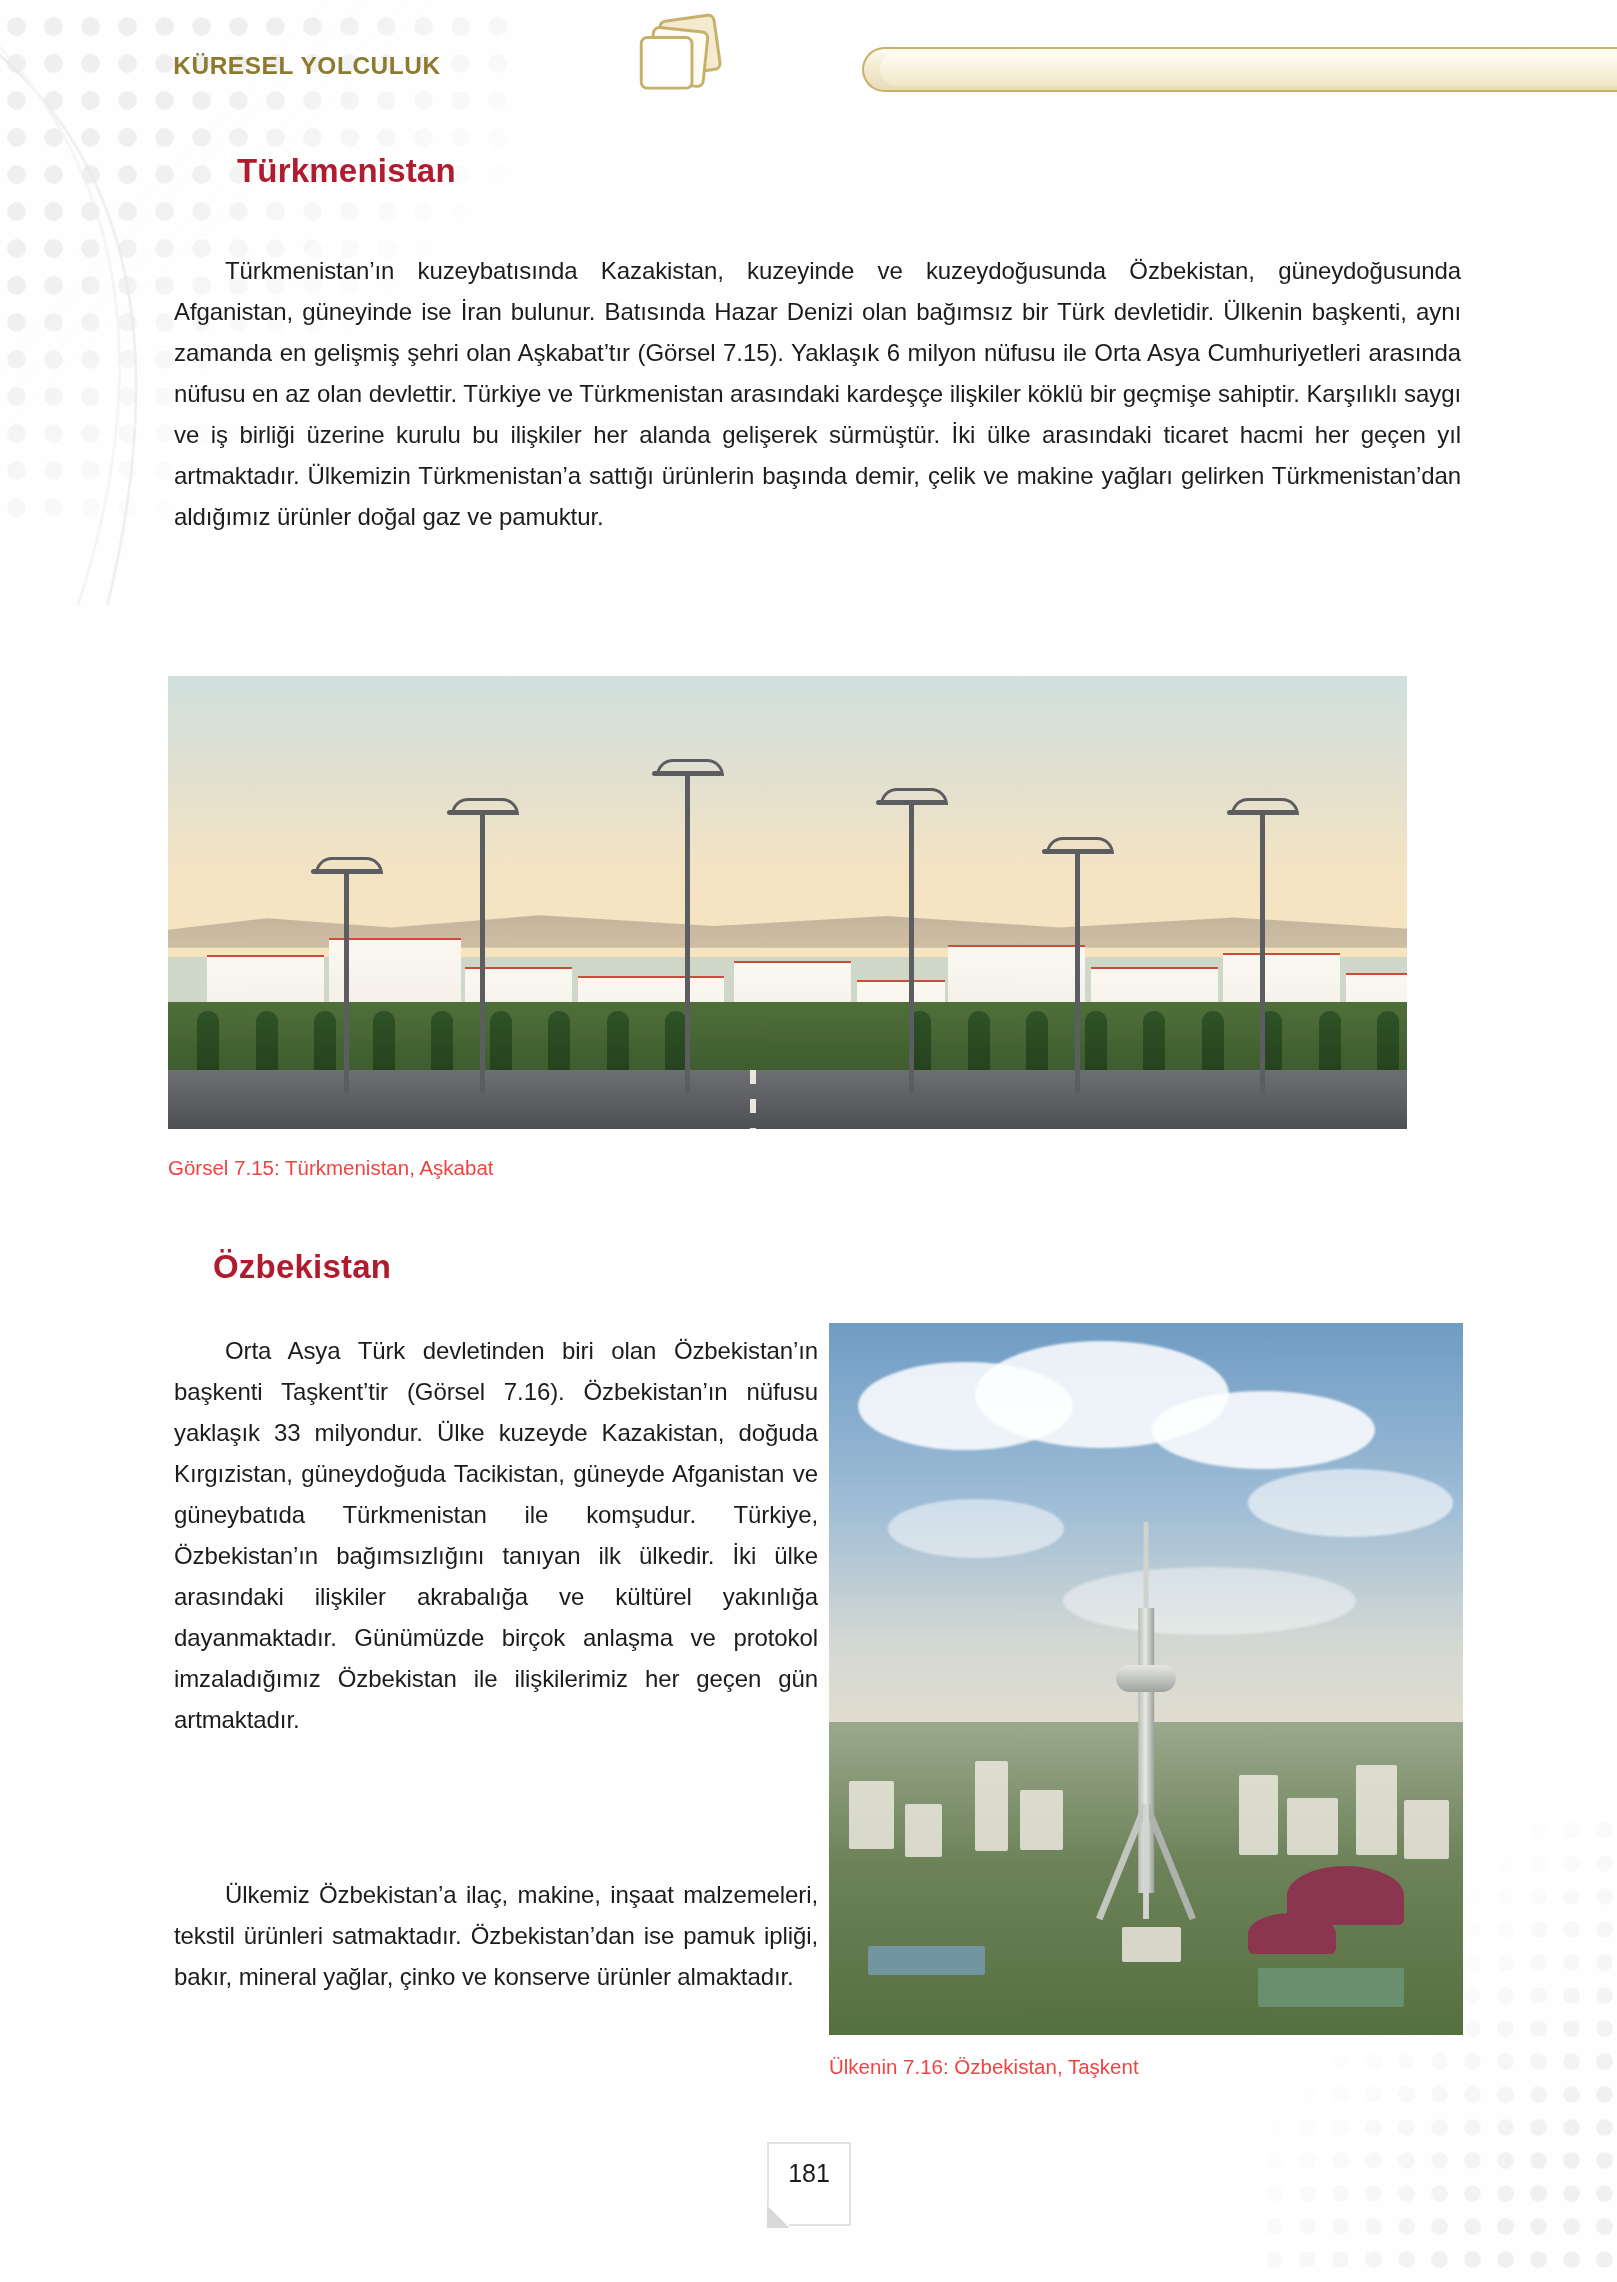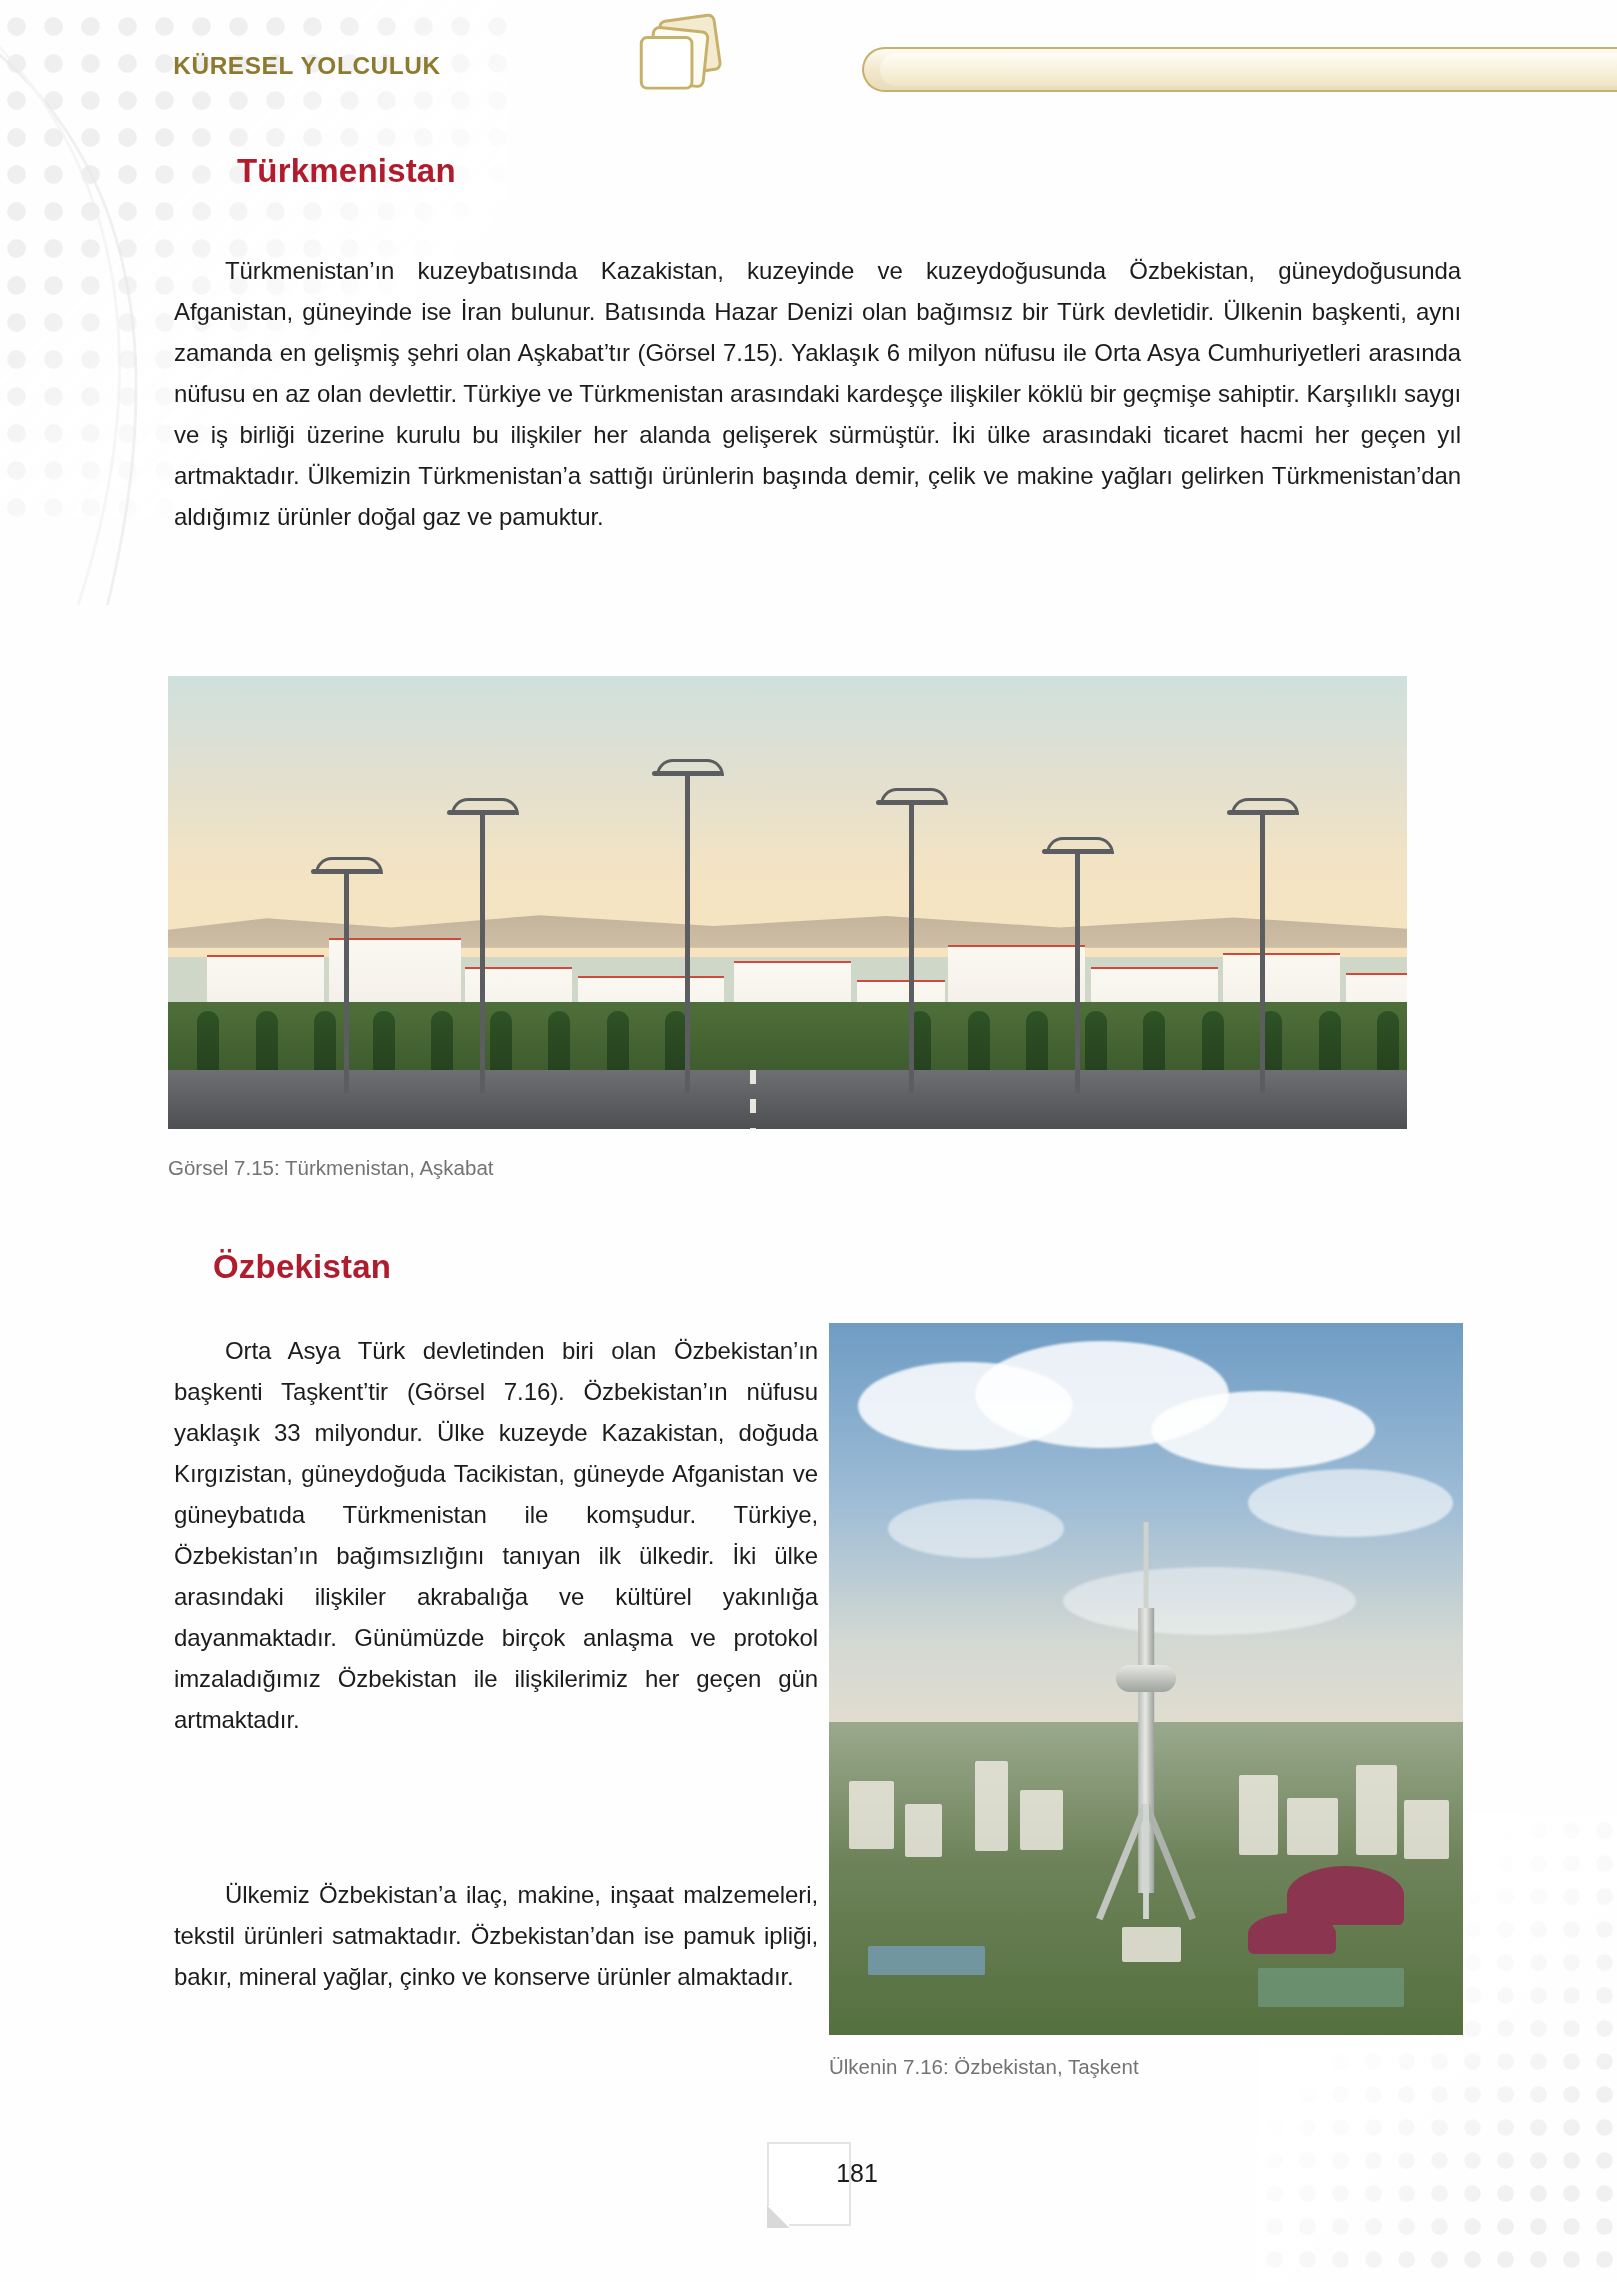--- a/index.html
+++ b/index.html
@@ -165,21 +165,21 @@
     top: 1866px;
     width: 644px;
     text-indent: 51px;
   }
 
   
   .figure-caption {
     position: absolute;
     margin: 0;
     font-size: 20.5px;
-    color: #737373;
+    color: #ef4444;
   }
   #caption-715 { left: 168px; top: 1156px; }
   #caption-716 { left: 829px; top: 2055px; }
 
   .fig1 {
     position: absolute;
     left: 168px;
     top: 676px;
     width: 1239px;
     height: 453px;
@@ -342,21 +342,20 @@
     box-sizing: border-box;
   }
   .page-number {
     position: absolute;
     left: 767px;
     top: 2159px;
     width: 84px;
     text-align: center;
     font-size: 25px;
     color: #1b1b1b;
-    padding-left: 48px;
   }
   .corner-fold {
     position: absolute;
     left: 767px;
     top: 2206px;
     width: 21.5px;
     height: 21.5px;
     background: linear-gradient(225deg, #ffffff 50%, #d9d9d9 50%);
   }
 </style>

